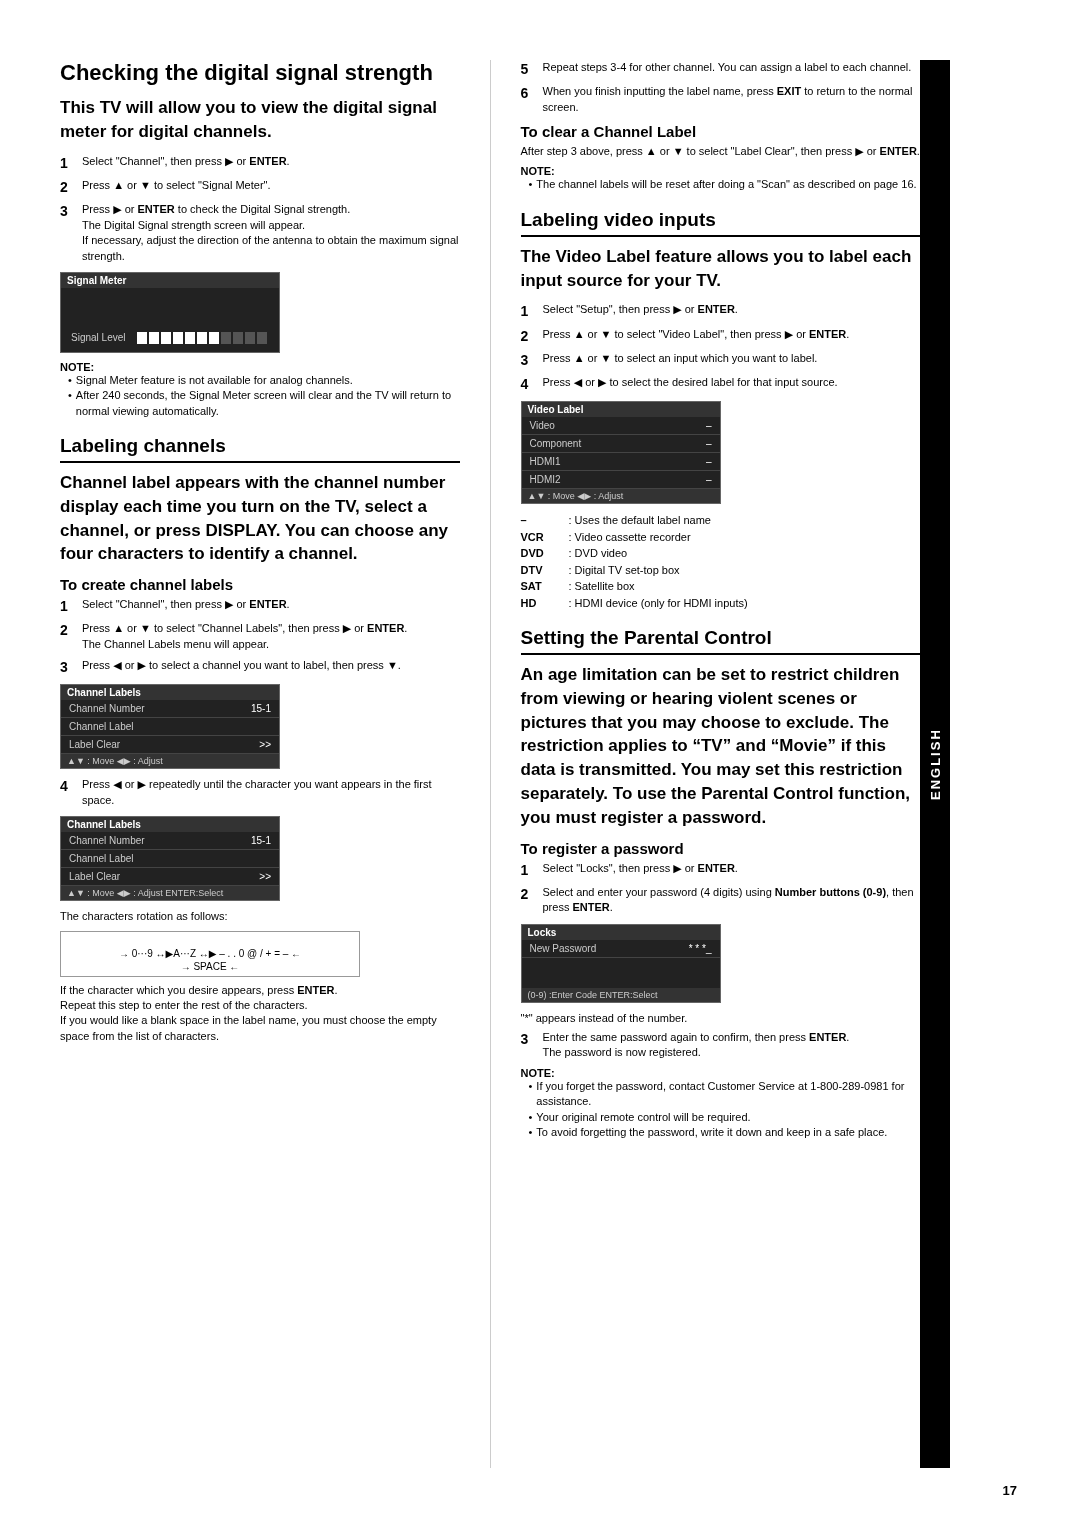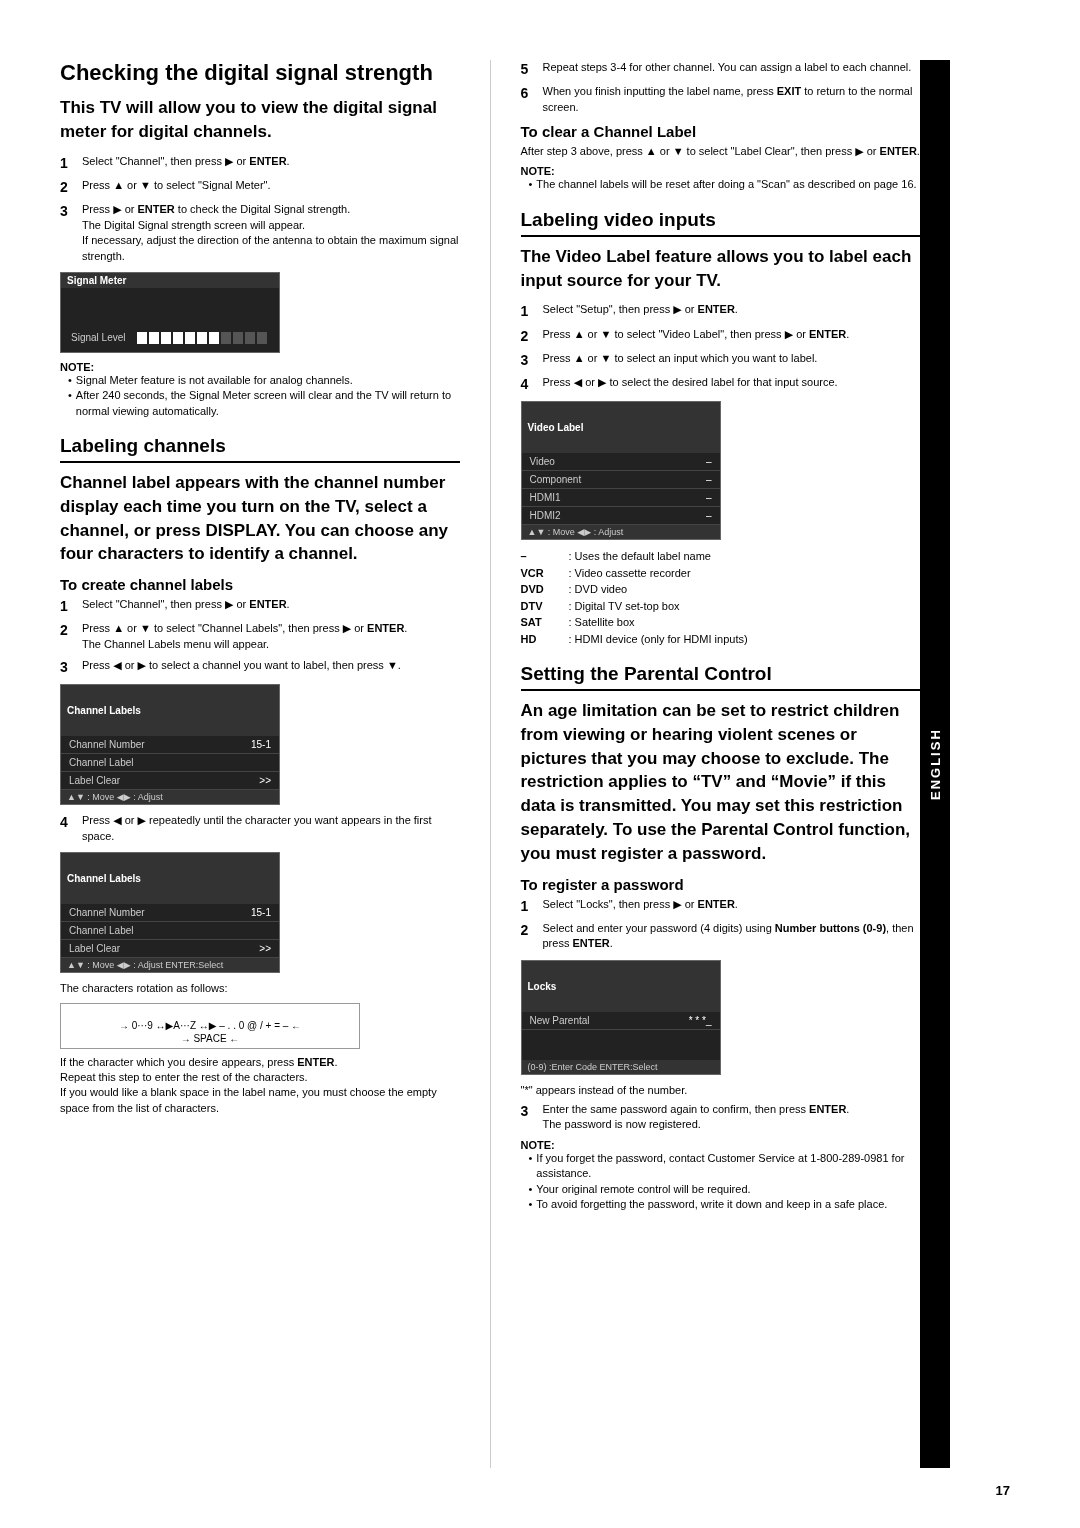--- a/index.html
+++ b/index.html
@@ -151,21 +151,21 @@
     
     .menu-box {
       border: 1px solid #666;
       margin: 8px 0;
       max-width: 220px;
     }
     .menu-box-title {
       background: #333;
       color: #fff;
       font-size: 10px;
-      padding: 20px 6px;
+      padding: 2px 6px;
       font-weight: bold;
     }
     .menu-box-body {
       background: #222;
       color: #fff;
       padding: 0;
       font-size: 10px;
     }
     .menu-row {
       display: flex;
@@ -229,21 +229,21 @@
     .def-term {
       font-weight: bold;
       min-width: 38px;
     }
     .def-colon {
       min-width: 10px;
     }
     .page-number {
       position: absolute;
       bottom: 30px;
-      right: 70px;
+      right: 63px;
       font-size: 13px;
       font-weight: bold;
     }
     p.body-text {
       font-size: 11px;
       line-height: 1.4;
       margin-bottom: 4px;
     }
   </style>
 </head>
@@ -485,21 +485,21 @@
       </div>
       <div class="step">
         <span class="step-num">2</span>
         <span class="step-content">Select and enter your password (4 digits) using <strong>Number buttons (0-9)</strong>, then press <strong>ENTER</strong>.</span>
       </div>
 
       <div class="locks-box menu-box">
         <div class="menu-box-title">Locks</div>
         <div class="menu-box-body">
           <div class="menu-row">
-            <span class="menu-row-label">New Parental</span>
+            <span class="menu-row-label">New Password</span>
             <span class="menu-row-value">* * *_</span>
           </div>
           <div style="height:30px;"></div>
         </div>
         <div class="menu-footer">(0-9) :Enter Code     ENTER:Select</div>
       </div>
 
       <p class="body-text">"*" appears instead of the number.</p>
 
       <div class="step">

